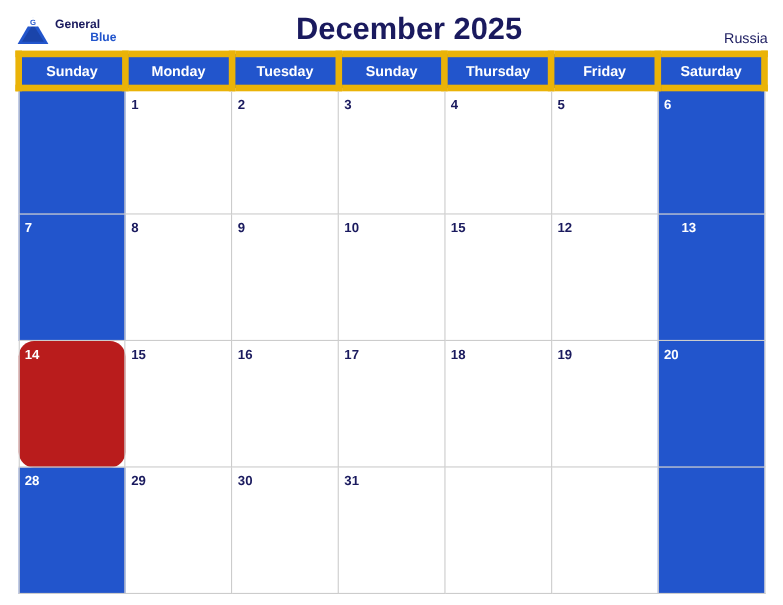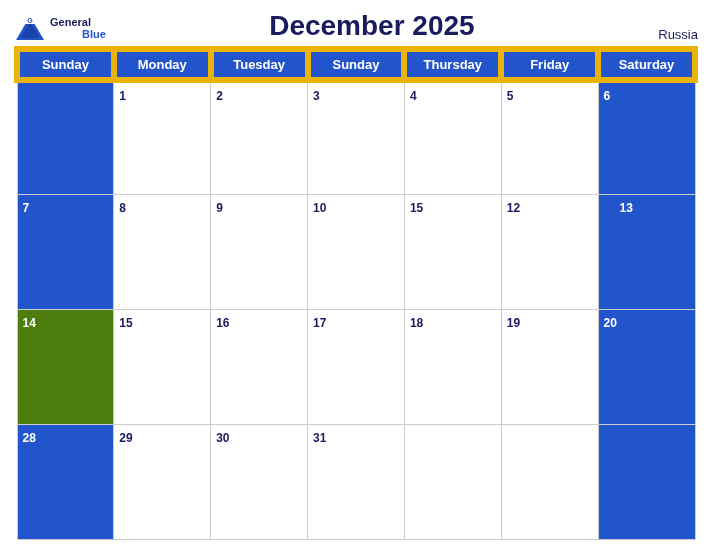--- a/index.html
+++ b/index.html
@@ -144,21 +144,21 @@
       <tr>
         <td style="background-color: rgb(34, 85, 204);"><span class="day-number" style="color: rgb(255, 255, 255);">7</span></td>
         <td><span class="day-number">8</span></td>
         <td><span class="day-number">9</span></td>
         <td><span class="day-number">10</span></td>
         <td><span class="day-number">15</span></td>
         <td><span class="day-number">12</span></td>
         <td style="background-color: rgb(34, 85, 204); padding-left: 21px;"><span class="day-number" style="color: rgb(255, 255, 255);">13</span></td>
       </tr>
       <tr>
-        <td style="background-color: #4d7c0f;"><span class="day-number" style="color: rgb(255, 255, 255);">14</span></td>
+        <td style="background-color: #b91c1c; border-radius: 14px;"><span class="day-number" style="color: rgb(255, 255, 255);">14</span></td>
         <td><span class="day-number">15</span></td>
         <td><span class="day-number">16</span></td>
         <td><span class="day-number">17</span></td>
         <td><span class="day-number">18</span></td>
         <td><span class="day-number">19</span></td>
         <td style="background-color: rgb(34, 85, 204);"><span class="day-number" style="color: rgb(255, 255, 255);">20</span></td>
       </tr>
       <tr>
         <td style="background-color: rgb(34, 85, 204); margin-left: 12px;"><span class="day-number" style="color: rgb(255, 255, 255);">28</span></td>
         <td><span class="day-number">29</span></td>

